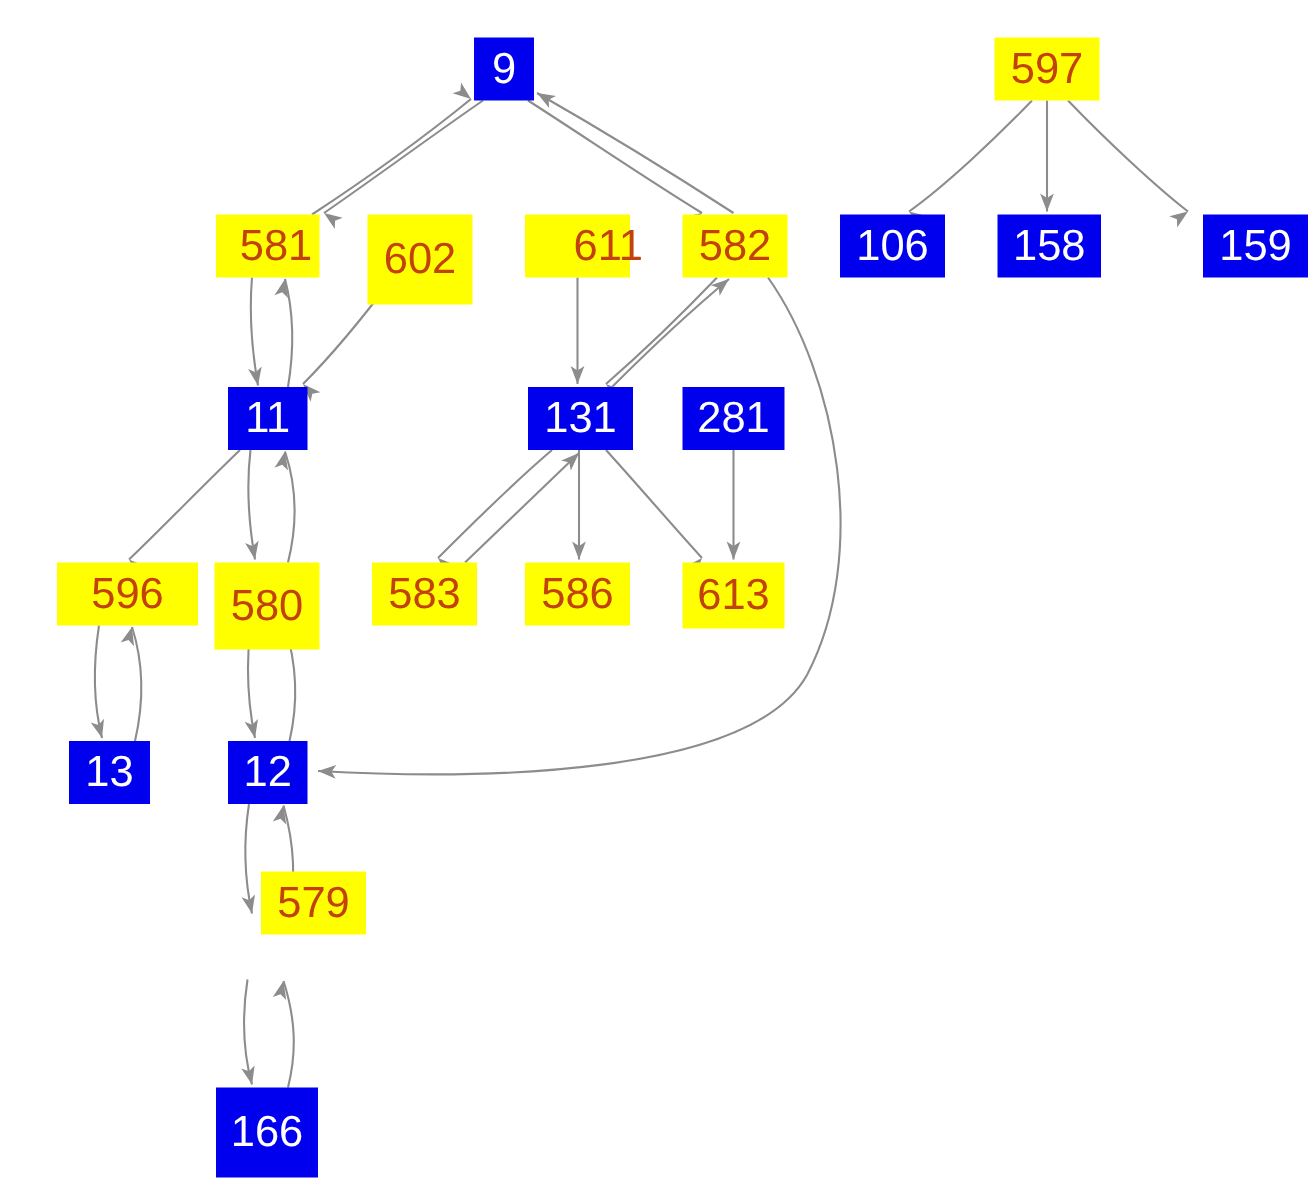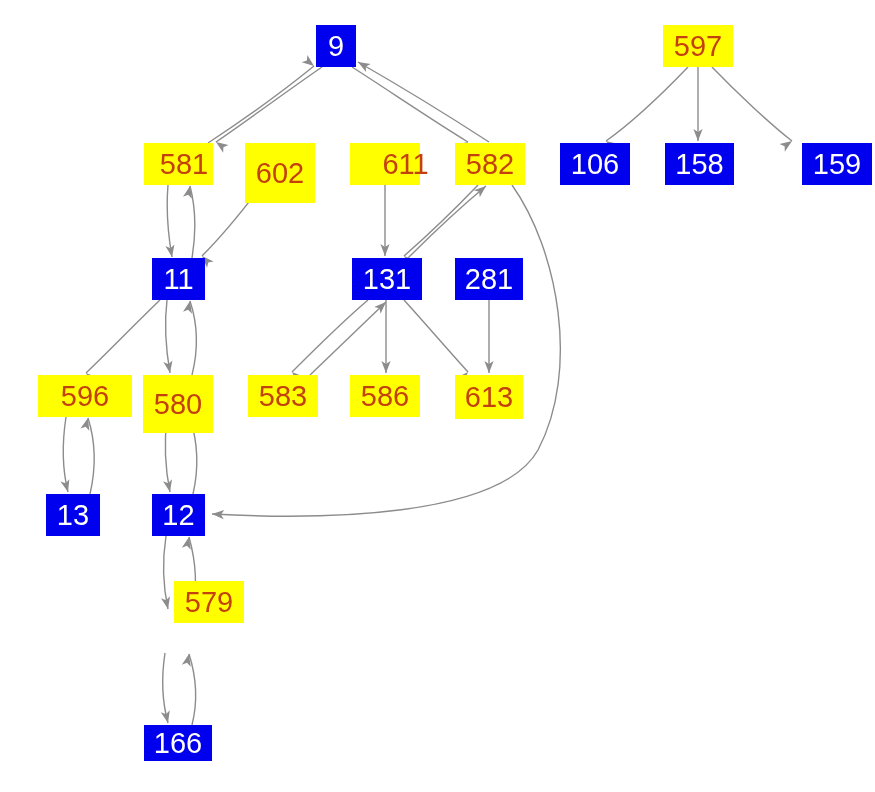--- a/index.html
+++ b/index.html
@@ -237,17 +237,17 @@
       </div>
       <div class="node blue" style="left: 46px; top: 494px; width: 54px; height: 42px;">
         <span>13</span>
       </div>
       <div class="node blue" style="left: 152px; top: 494px; width: 53px; height: 42px;">
         <span>12</span>
       </div>
       <div class="node yellow" style="left: 142px; top: 581px; width: 70px; height: 42px; margin-left: 32px;">
         <span>579</span>
       </div>
-      <div class="node blue" style="left: 144px; top: 725px; width: 68px; height: 36px;">
+      <div class="node blue" style="left: 144px; top: 725px; width: 68px; height: 60px;">
         <span>166</span>
       </div>
     </div>
 </div>
 
 </body></html>

